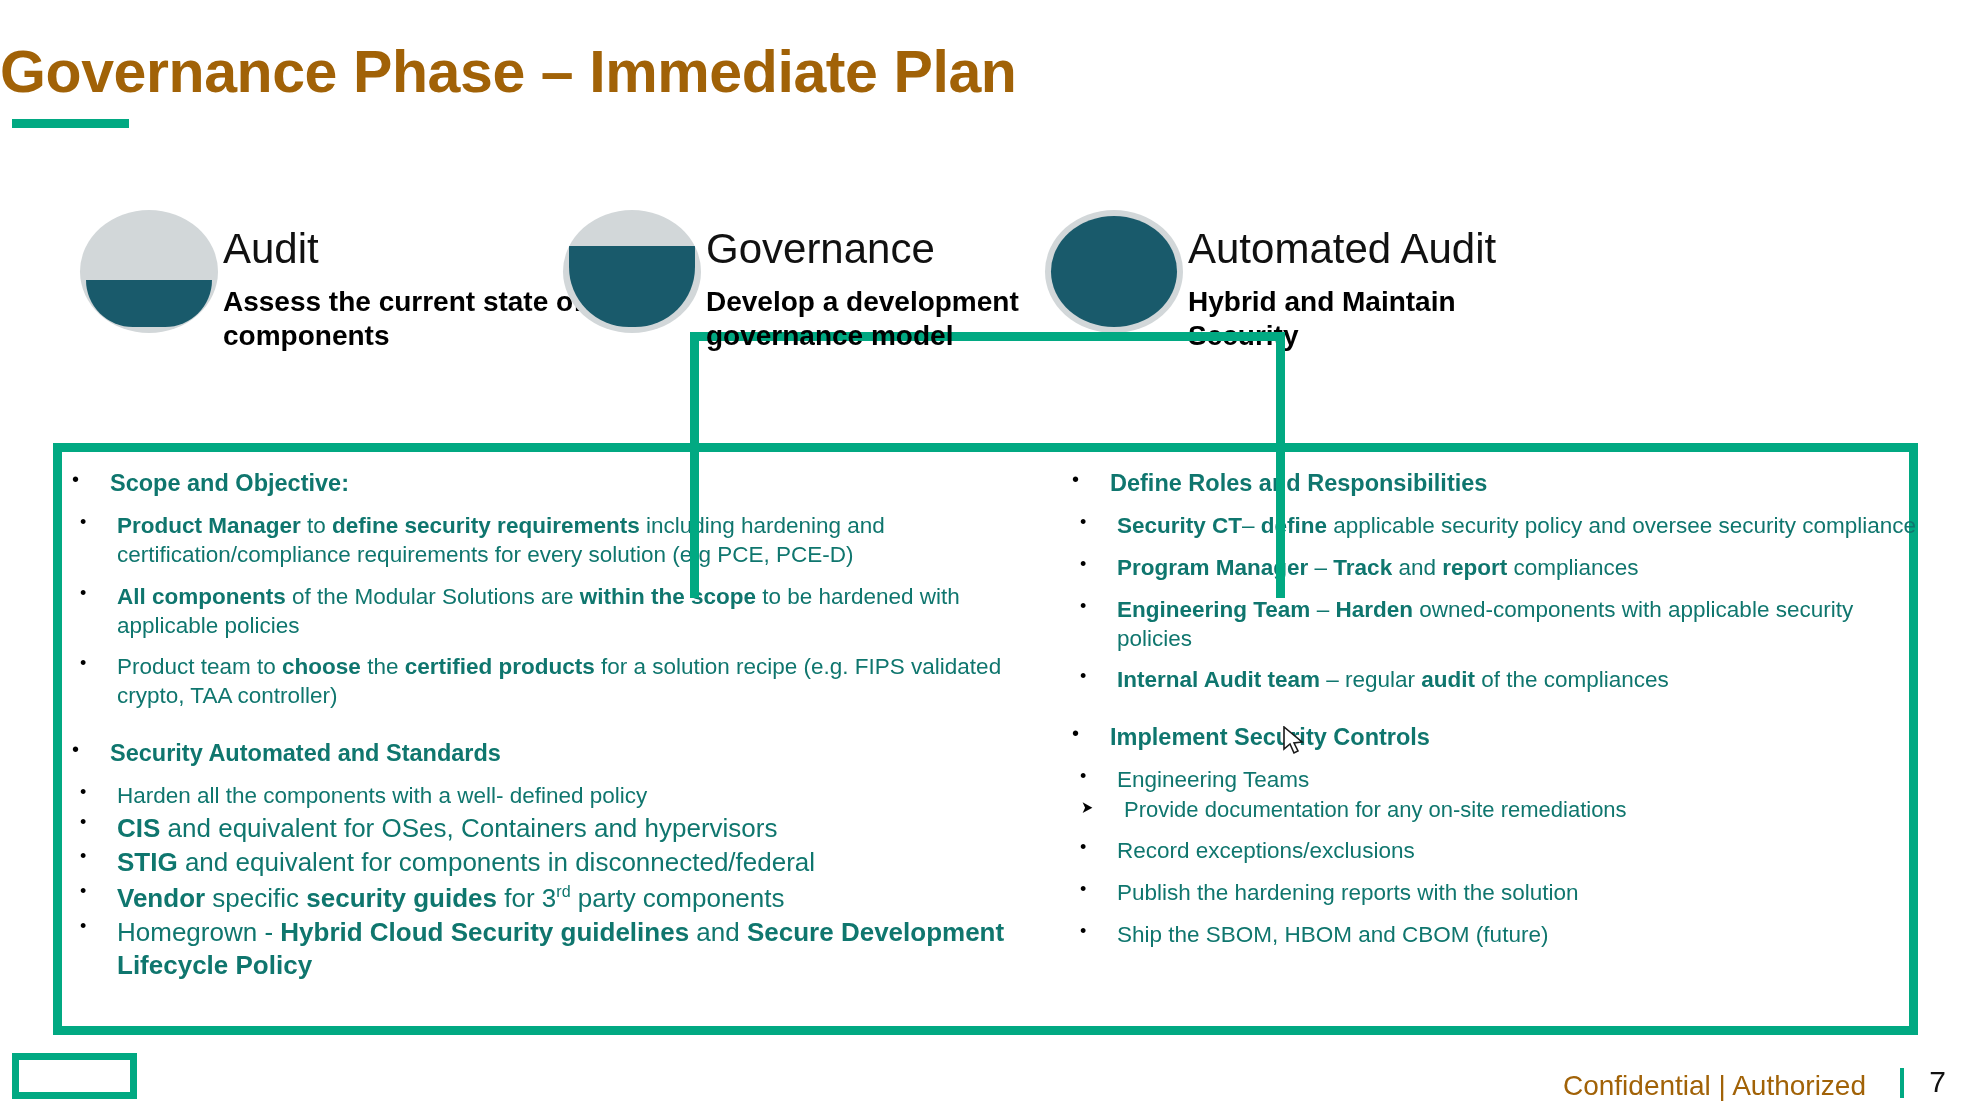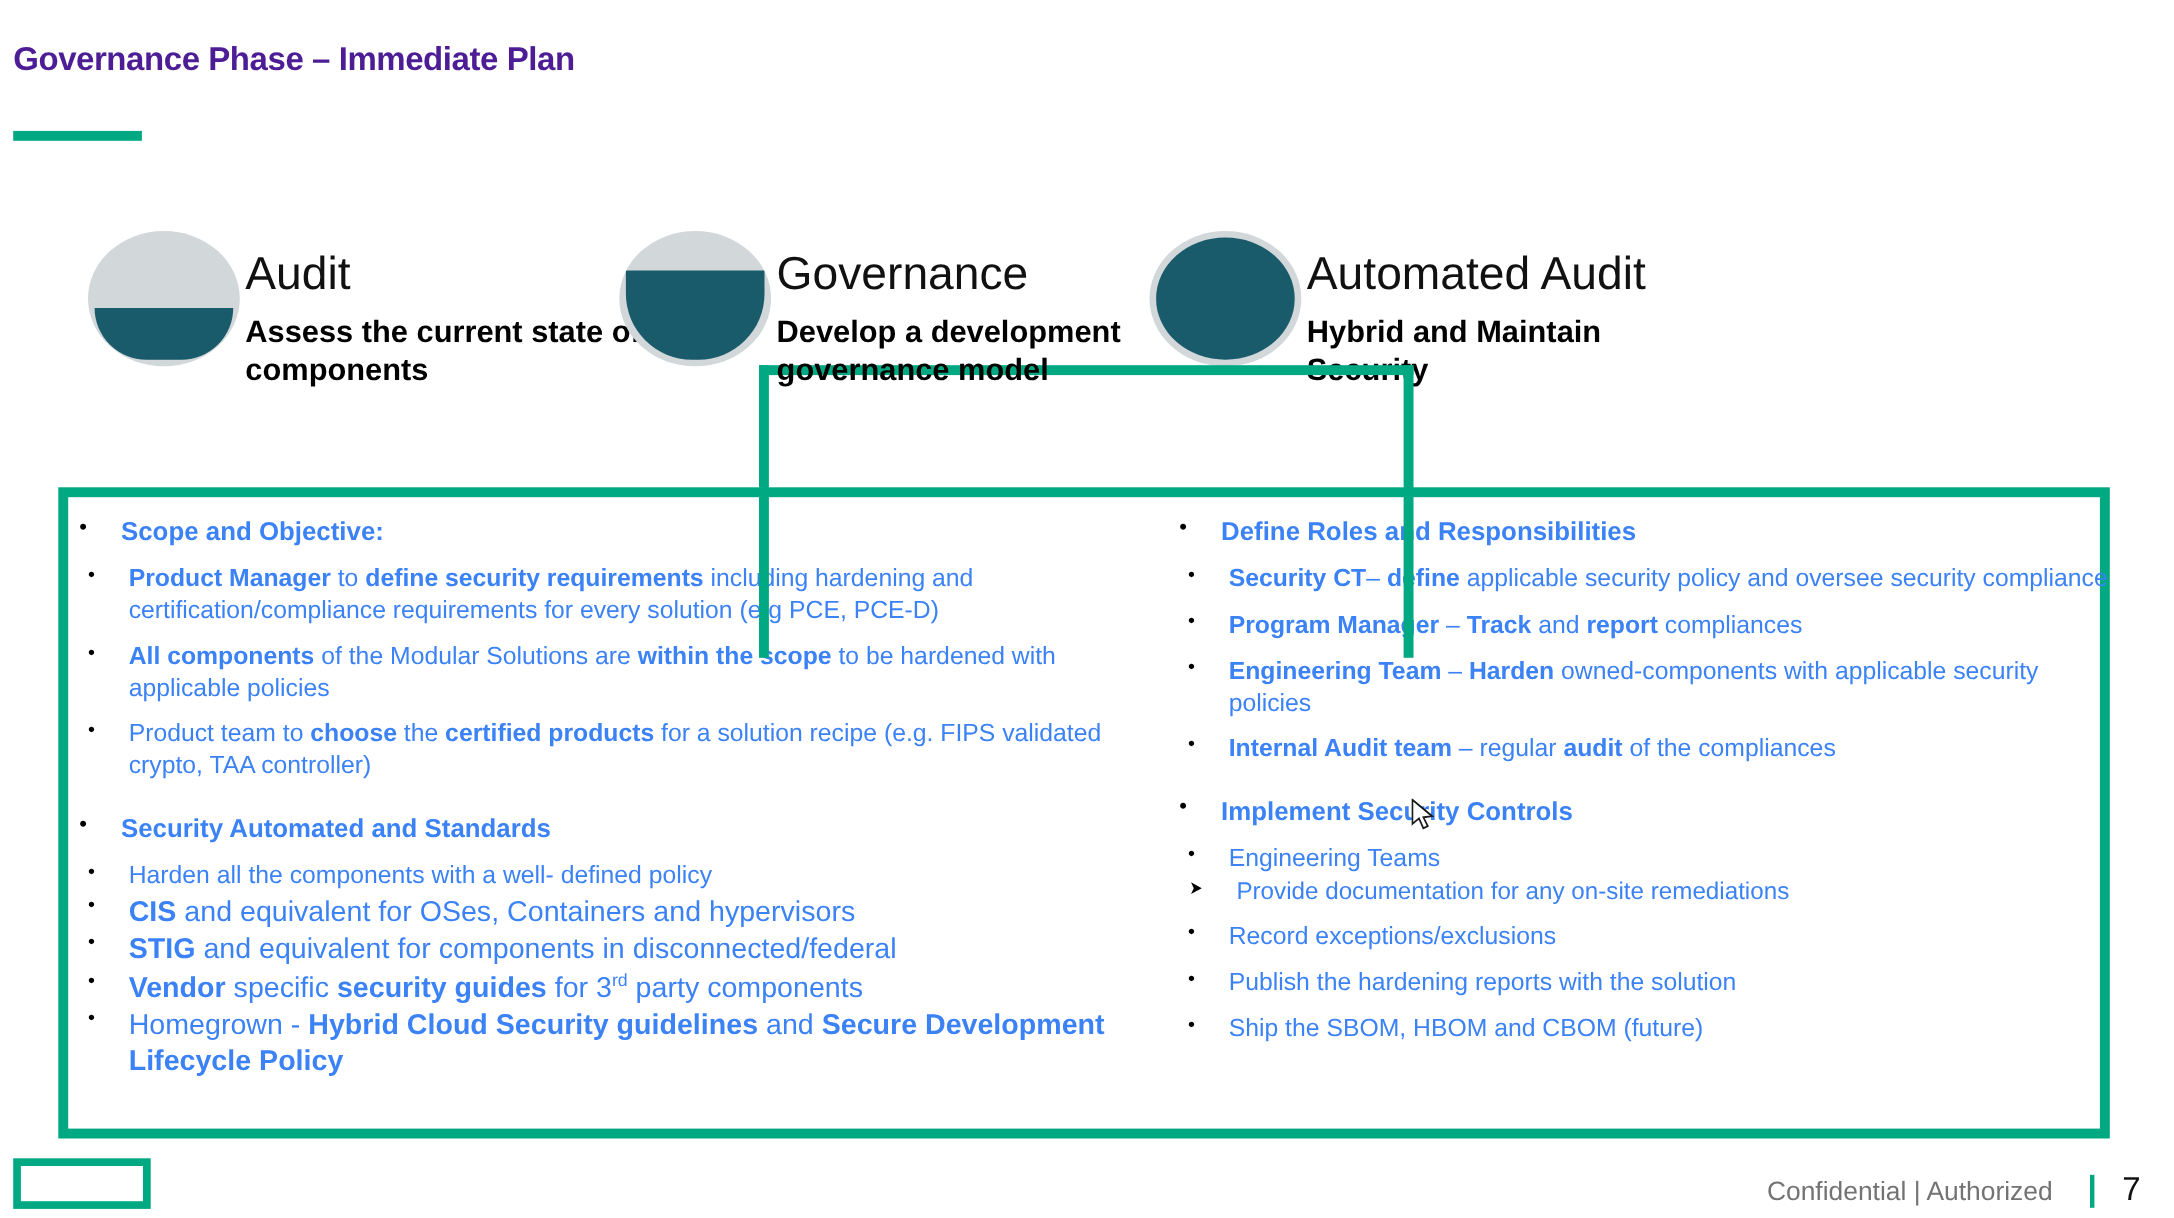--- a/index.html
+++ b/index.html
@@ -6,22 +6,22 @@
   body{
     width:1976px;height:1107px;
     background:#ffffff;
     font-family:"Liberation Sans", sans-serif;
     position:relative;
     overflow:hidden;
     -webkit-font-smoothing:antialiased;
   }
   
   .title{
-    position:absolute;left:12px;top:38px;
-    font-size:30px;font-weight:bold;color:#4c1d95;
+    position:absolute;left:0;top:38px;
+    font-size:59px;font-weight:bold;color:#a16207;
     letter-spacing:-0.4px;
     font-family:"Liberation Sans", sans-serif;
     white-space:nowrap;
   }
   .title-rule{
     position:absolute;left:12px;top:119px;
     width:117px;height:9px;background:#01A982;
   }
   
   .phases{
@@ -69,21 +69,21 @@
   .col{
     position:absolute;top:16px;
   }
   .col-left{left:0px;width:1000px;}
   .col-right{left:1000px;width:860px;}
 
   
   ul.lvl{list-style:none;margin:0;padding:0;}
   li.b{
     position:relative;
-    color:#3b82f6;
+    color:#0f766e;
   }
   
   .l1{
     padding-left:48px;
     font-size:23.5px;font-weight:bold;
     line-height:1.33;
     margin-bottom:2px;
   }
   .l1:before{
     content:"\2022";
@@ -136,21 +136,21 @@
 
   
   .footer-logo{
     position:absolute;left:12px;top:1053px;
     width:125px;height:46px;
     border:7px solid #01A982;
     box-sizing:border-box;background:#ffffff;
   }
   .footer-text{
     position:absolute;right:110px;top:1070px;
-    font-size:24px;color:#737373;white-space:nowrap;
+    font-size:28px;color:#a16207;white-space:nowrap;
   }
   .footer-sep{
     position:absolute;right:72px;top:1068px;
     width:4px;height:30px;background:#01A982;
   }
   .footer-page{
     position:absolute;right:30px;top:1065px;
     font-size:30px;color:#111111;
   }
   

